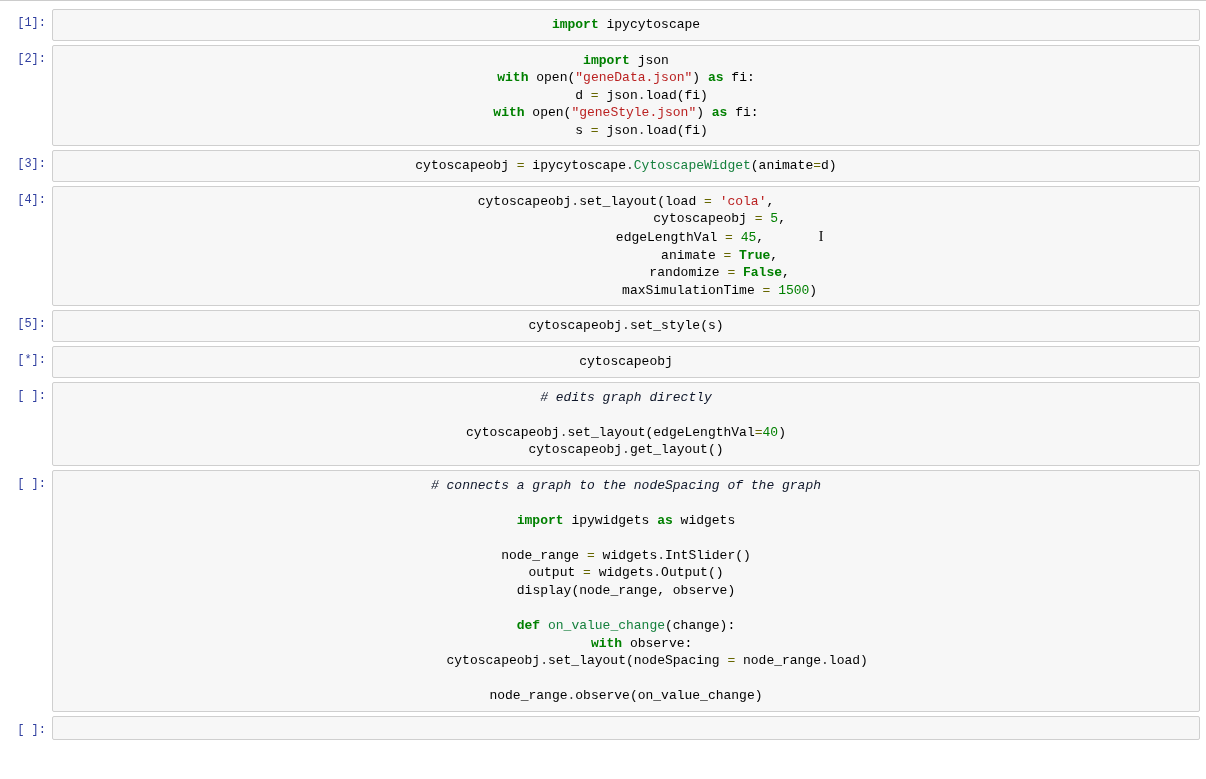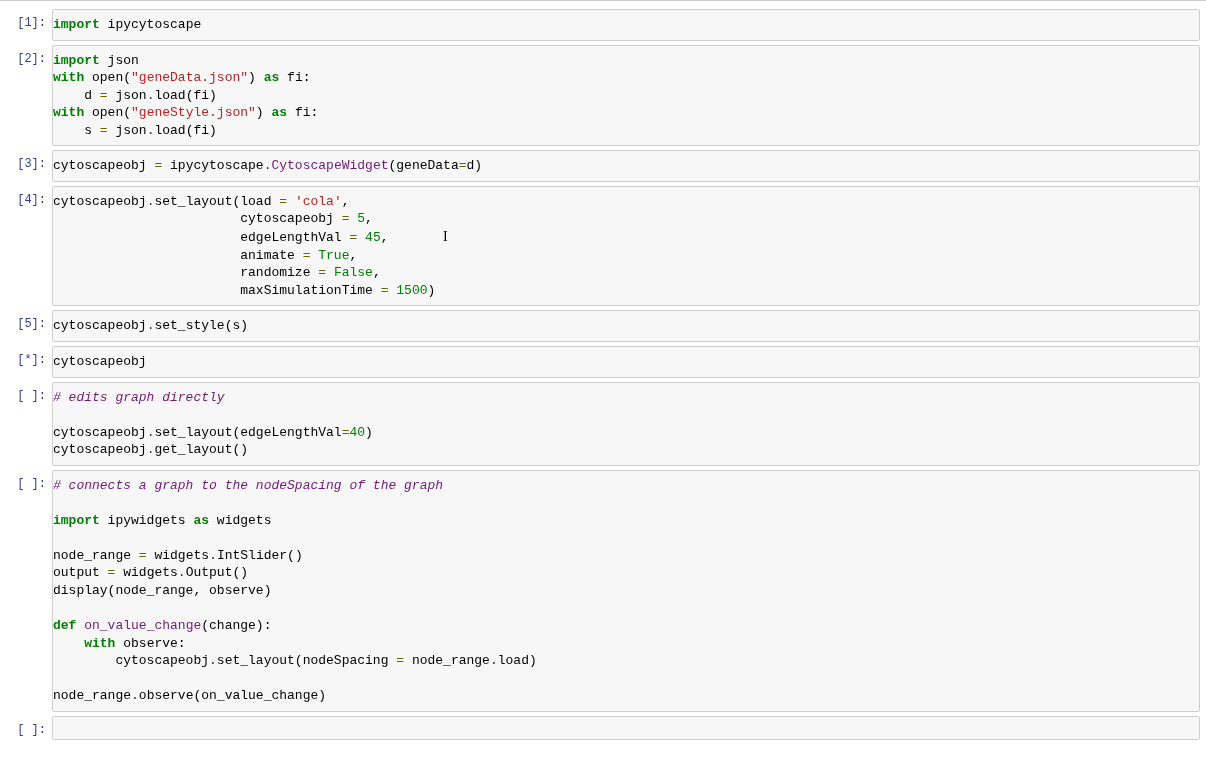--- a/index.html
+++ b/index.html
@@ -34,30 +34,31 @@
     background: #f7f7f7;
     border: 1px solid #cfcfcf;
     border-radius: 2px;
     padding: 6px 0;
     font-family: Menlo, Monaco, "Courier New", monospace;
     font-size: 13px;
     line-height: 1.35;
     white-space: pre;
     overflow-x: auto;
     min-height: 24px;
+    text-align: center;
   }
   
   .kw  { color: #008000; font-weight: bold; }
   .str { color: #BA2121; }                          
   .num { color: #008000; }                          
-  .cls { color: #701a75; }
+  .cls { color: #15803d; }
   .op  { color: #333; }
-  .cmt { color: #701a75; font-style: italic; }
+  .cmt { color: #0f172a; font-style: italic; }
   .eq  { color: #666600; }
-  .bool{ color: #008000; font-weight: normal; }
+  .bool{ color: #008000; font-weight: bold; }
   .text-caret {
     font-family: serif;
     color: #000;
     font-size: 14px;
   }
 </style>
 </head>
 <body>
 
 <div class="notebook">
@@ -71,21 +72,21 @@
     <div class="prompt">[2]:</div>
     <div class="input-area"><span class="kw">import</span><span> json</span>
 <span class="kw">with</span><span> open(</span><span class="str">"geneData.json"</span><span>) </span><span class="kw">as</span><span> fi:</span>
 <span>    d </span><span class="eq">=</span><span> json</span><span class="op">.</span><span>load</span><span>(fi)</span>
 <span class="kw">with</span><span> open(</span><span class="str">"geneStyle.json"</span><span>) </span><span class="kw">as</span><span> fi:</span>
 <span>    s </span><span class="eq">=</span><span> json</span><span class="op">.</span><span>load</span><span>(fi)</span></div>
   </div>
 
   <div class="cell">
     <div class="prompt">[3]:</div>
-    <div class="input-area"><span>cytoscapeobj </span><span class="eq">=</span><span> ipycytoscape</span><span class="op">.</span><span class="cls">CytoscapeWidget</span><span>(geneData</span><span class="eq">=</span><span>d</span><span>)</span></div>
+    <div class="input-area"><span>cytoscapeobj </span><span class="eq">=</span><span> ipycytoscape</span><span class="op">.</span><span class="cls">CytoscapeWidget</span><span>(animate</span><span class="eq">=</span><span>d</span><span>)</span></div>
   </div>
 
   <div class="cell">
     <div class="prompt">[4]:</div>
     <div class="input-area"><span>cytoscapeobj</span><span class="op">.</span><span>set_layout</span><span>(load </span><span class="eq">=</span><span> </span><span class="str">'cola'</span><span>,</span>
 <span>                        cytoscapeobj </span><span class="eq">=</span><span> </span><span class="num">5</span><span>,</span>
 <span>                        edgeLengthVal </span><span class="eq">=</span><span> </span><span class="num">45</span><span>,</span>       <span class="text-caret">I</span>
 <span>                        animate </span><span class="eq">=</span><span> </span><span class="bool">True</span><span>,</span>
 <span>                        randomize </span><span class="eq">=</span><span> </span><span class="bool">False</span><span>,</span>
 <span>                        maxSimulationTime </span><span class="eq">=</span><span> </span><span class="num">1500</span><span>)</span></div>

